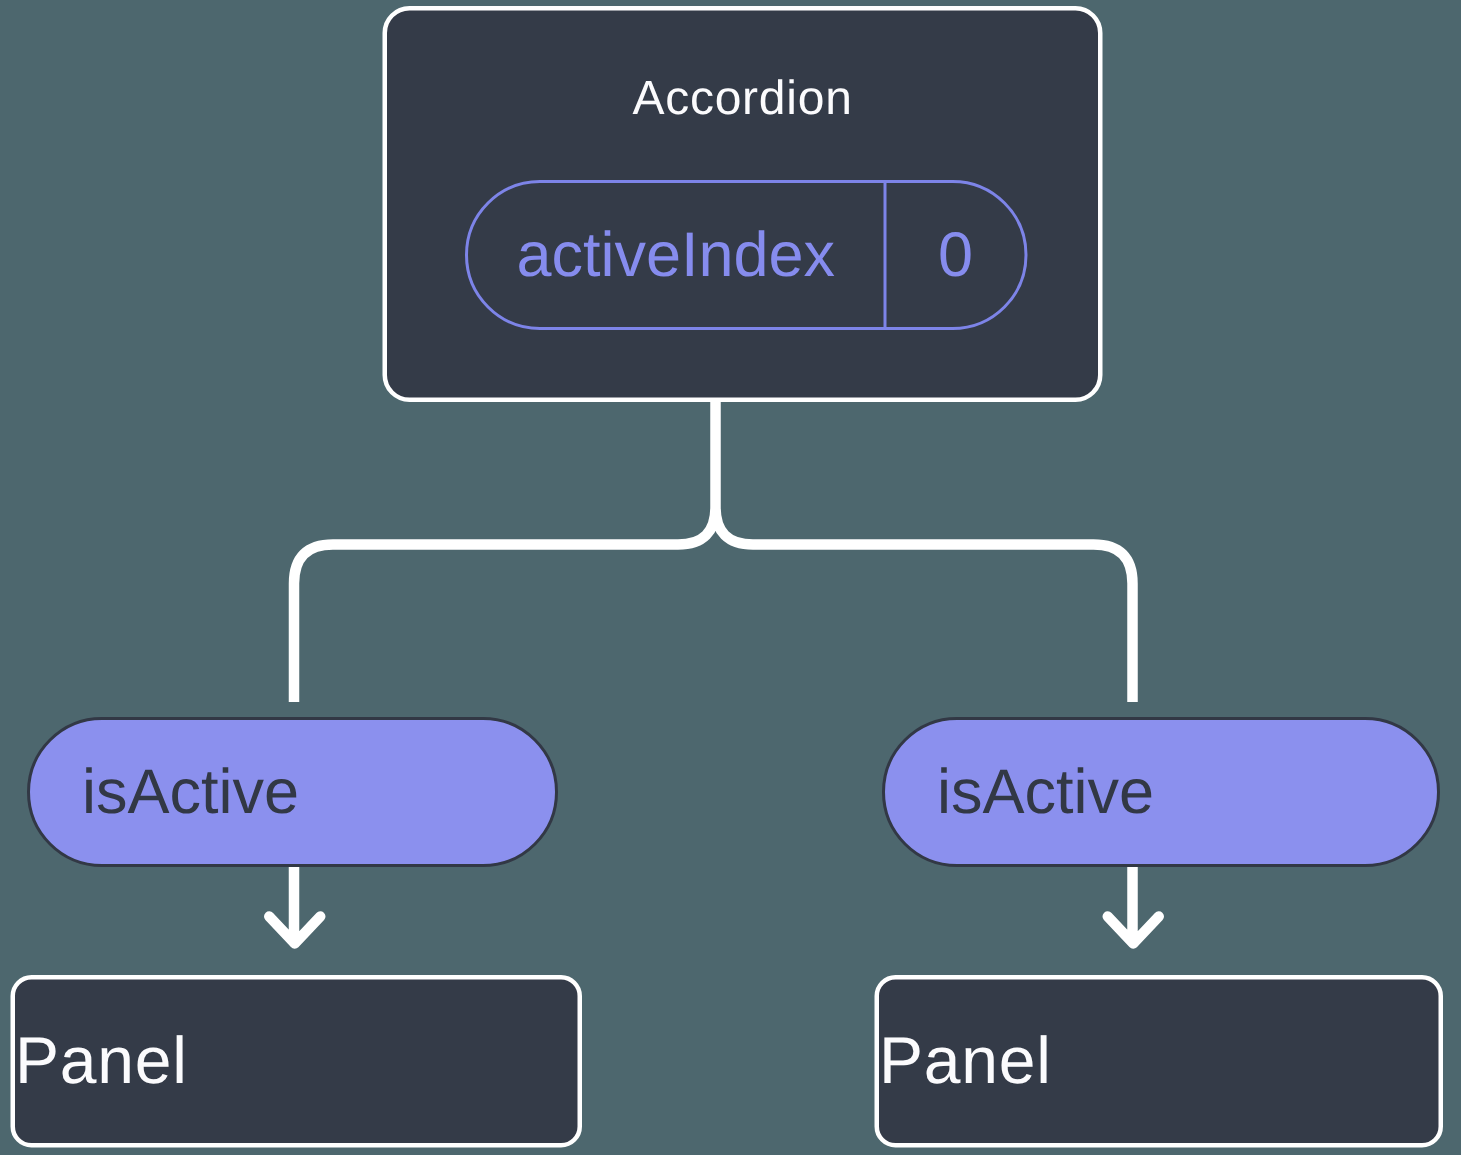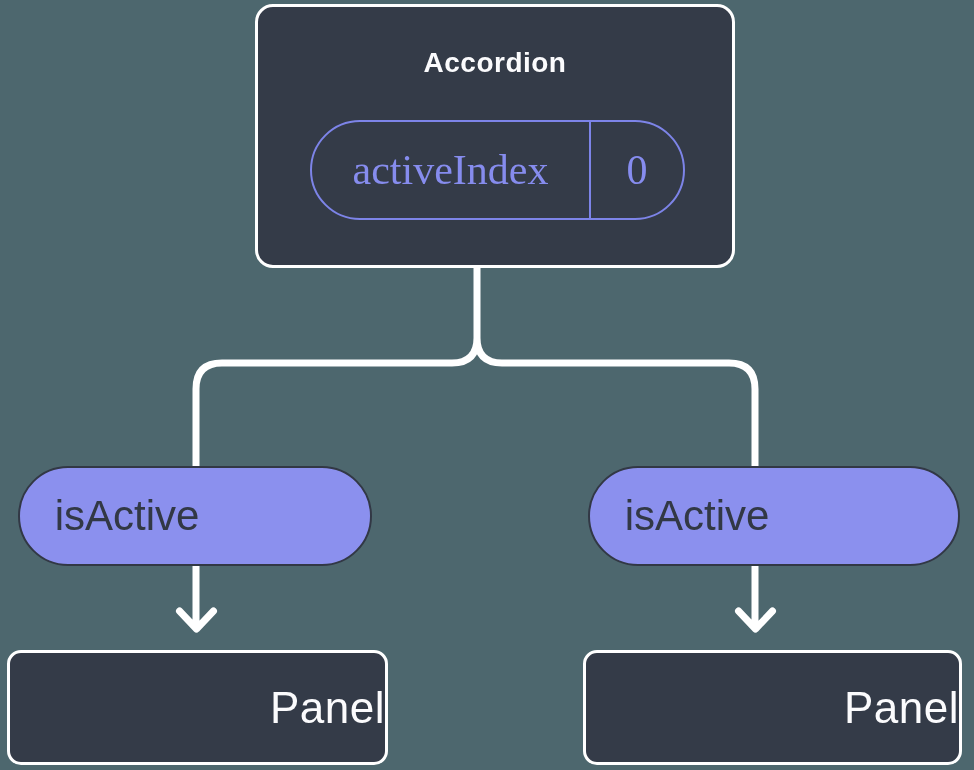--- a/index.html
+++ b/index.html
@@ -37,52 +37,52 @@
     border:3px solid var(--node-border);
   }
   .root-card{
     left:255px;top:4px;width:480px;height:264px;
     border-radius:18px;
   }
   .card-title{
     position:absolute;left:0;right:0;top:42px;
     text-align:center;
     color:var(--text-light);
-    font-size:28px;font-weight:700;line-height:1;
+    font-size:32px;font-weight:400;line-height:1;
     letter-spacing:0.5px;
   }
   .pill{
     position:absolute;
     display:flex;align-items:stretch;
     border-radius:999px;
     font-size:42px;font-weight:500;line-height:1;
   }
   .pill-outline{
     left:52px;top:113px;width:375px;height:100px;
     border:2.5px solid var(--purple-outline);
     color:var(--purple-text);
-    font-family:Liberation Serif, serif;
   }
   .pill-outline .pill-value{border-left:2.5px solid var(--purple-outline);}
   .pill-solid{
     background:var(--pill-fill);
     border:2.5px solid var(--pill-dark);
     color:var(--pill-dark);
+    margin-top:12px;
   }
   .pill-solid .pill-value{border-left:2.5px solid var(--pill-dark);}
   .pill-left{left:18px;top:466px;width:354px;height:100px;}
   .pill-right{left:588px;top:466px;width:372px;height:100px;}
   .pill-label,.pill-value{
     display:flex;align-items:center;justify-content:center;
   }
   .pill-outline .pill-label{width:277px;}
   .pill-solid .pill-label{width:214px;}
   .pill-value{flex:1;}
   .panel{
-    display:flex;align-items:center;justify-content:flex-end;
+    display:flex;align-items:center;justify-content:flex-start;
     border-radius:14px;
     color:var(--text-light);
     font-size:44px;font-weight:500;
     letter-spacing:0.5px;
   }
   .panel-left{left:7px;top:650px;width:381px;height:115px;}
   .panel-right{left:583px;top:650px;width:379px;height:115px;}
 </style>
 </head>
 <body>

